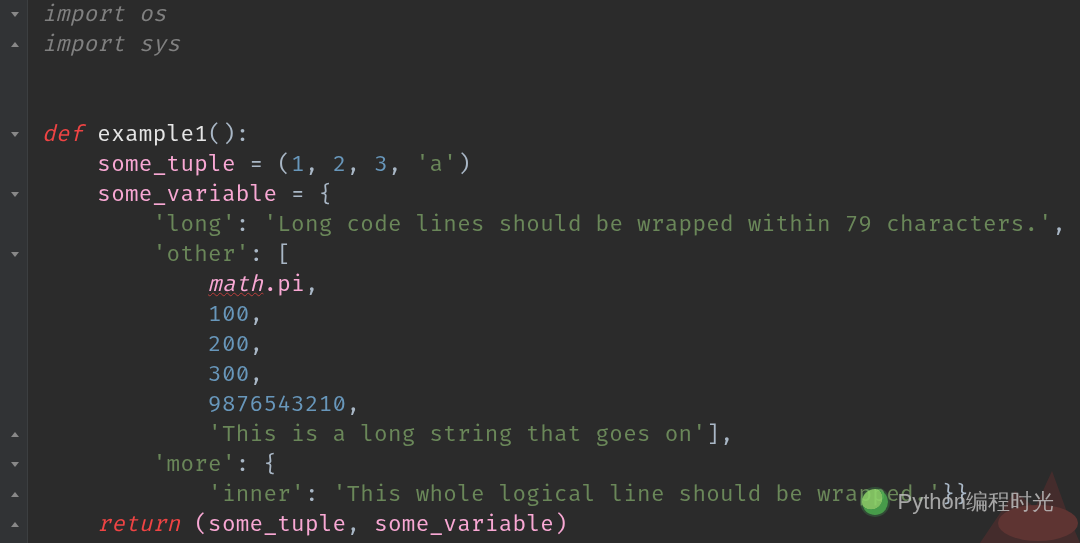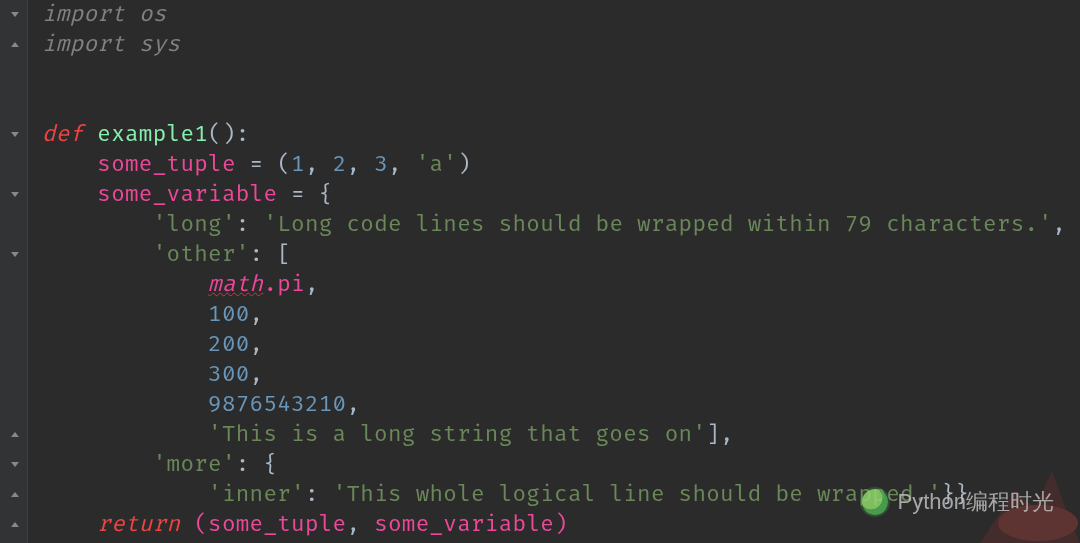--- a/index.html
+++ b/index.html
@@ -38,25 +38,25 @@
     .fold.expand::before{ content:""; display:block;width:0;height:0;border-left:4px solid transparent;border-right:4px solid transparent;border-top:5px solid #888;margin:2px auto 0;}
     .fold.collapse::before{content:""; display:block;width:0;height:0;border-left:4px solid transparent;border-right:4px solid transparent;border-bottom:5px solid #888;margin:2px auto 0;}
     .code{
       padding:0 0 0 14px;
       white-space:pre;
       letter-spacing:0.3px;
     }
     .line{ height:30px; }
     
     .kw   { color:#ef4444; font-style:italic; }                        
-    .fn   { color:#86efac; }                        
+    .fn   { color:#e5e5e5; }                        
     .punc { color:#a9b7c6; }
     .num  { color:#6897bb; }
     .str  { color:#6a8759; }
-    .ident{ color:#ec4899; }
+    .ident{ color:#f9a8d4; }
     .dim  { color:#808080; font-style:italic; }
     .err  { text-decoration: underline wavy #bc3f3c; text-decoration-thickness:1.3px;font-style:italic; }
     .op   { color:#a9b7c6; }
     
     .watermark{
       position:absolute;
       right:26px;
       bottom:26px;
       display:flex;
       align-items:center;

